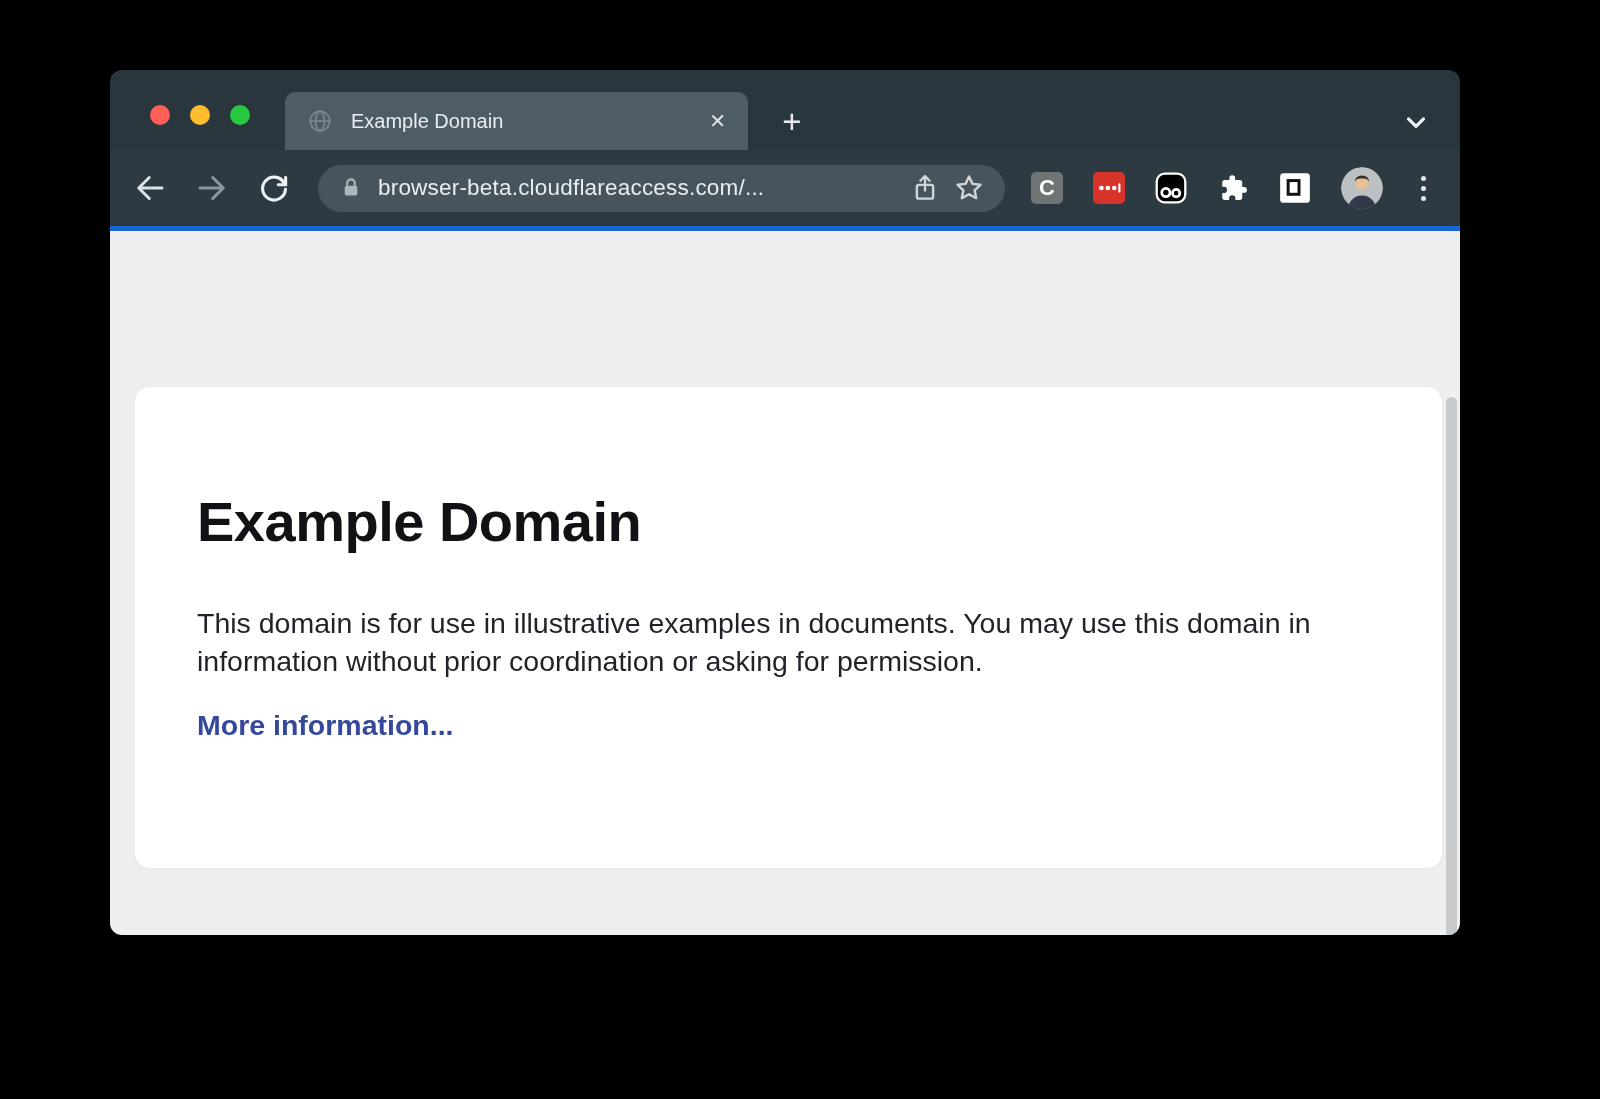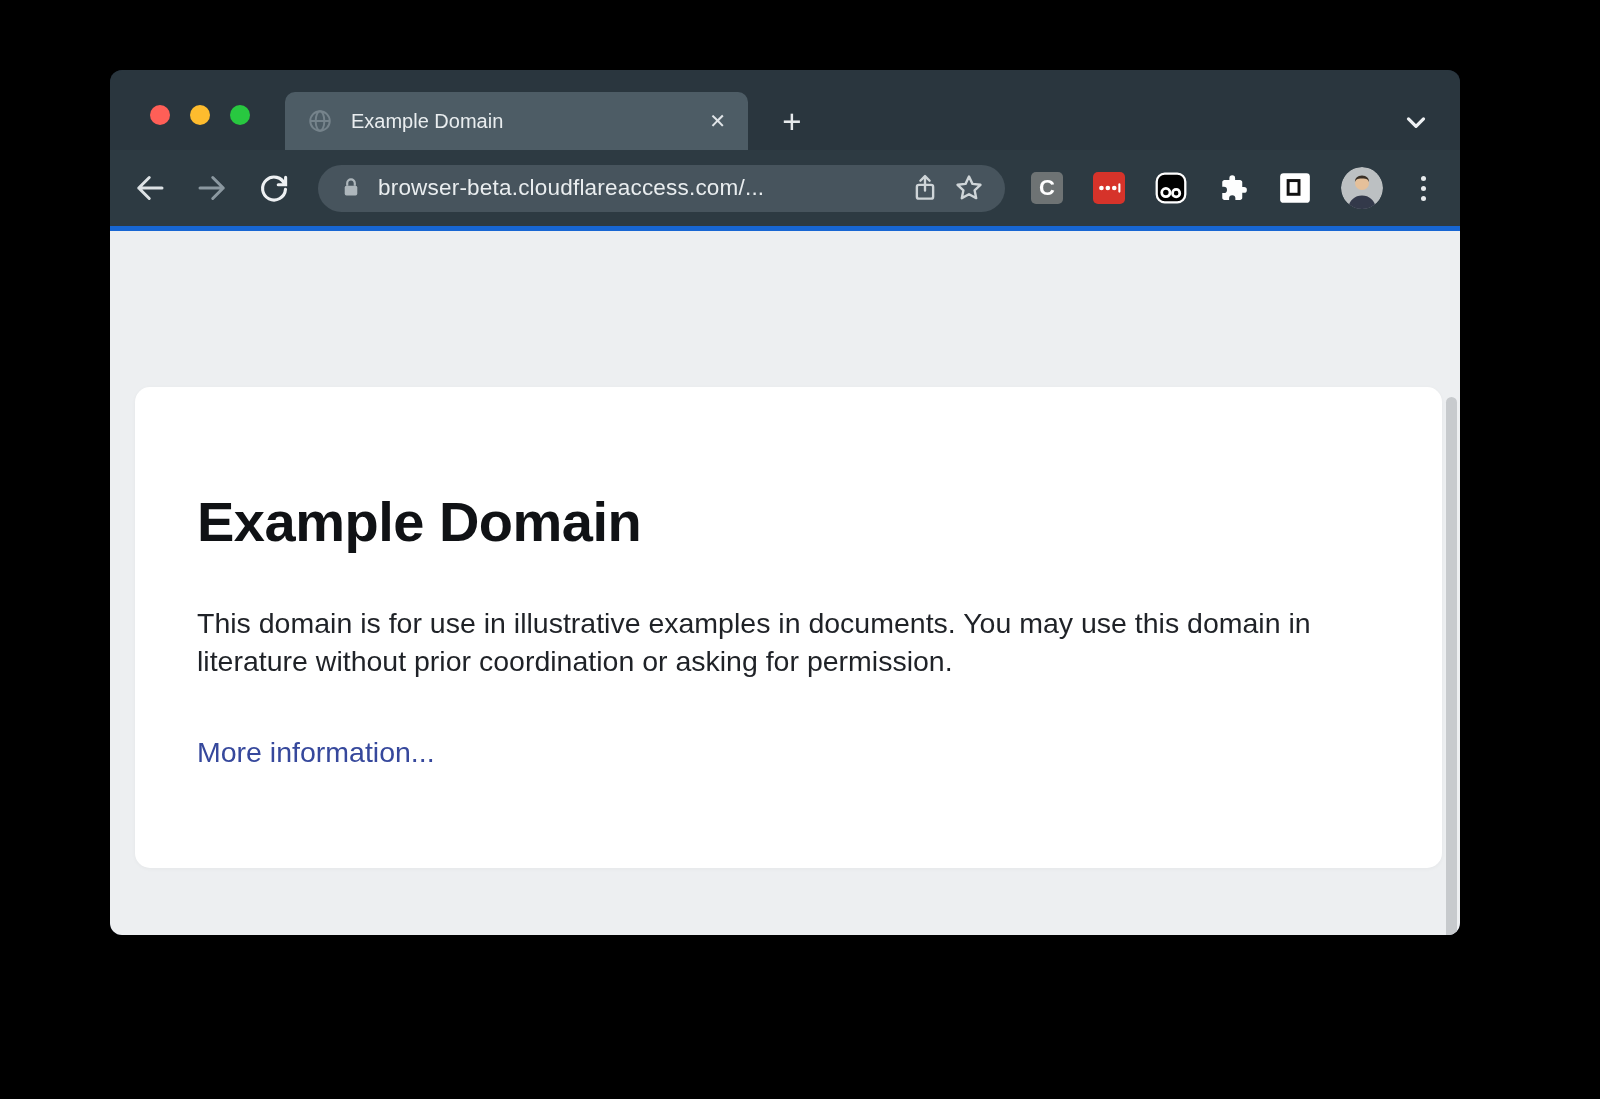--- a/index.html
+++ b/index.html
@@ -66,22 +66,22 @@
     display:flex;align-items:center;padding:0 18px 0 24px;}
   .iso-domain{color:#121417;font-size:26px;flex:1;letter-spacing:.2px;}
   .iso-expand{color:#9aa0a6;font-size:23px;margin-left:14px;}
 
   
   .viewport{position:absolute;left:0;top:161px;width:100%;height:704px;background:#edeff1;}
   .card{position:absolute;left:25px;top:156px;width:1307px;height:481px;background:#fff;
     border-radius:15px;box-shadow:0 1px 4px rgba(0,0,0,.04);padding:102px 100px 0 62px;}
   .card h1{margin:0;font-size:56px;font-weight:bold;color:#101215;letter-spacing:-.5px;}
   .card p{margin:50px 0 0 0;font-size:28.5px;line-height:38px;color:#1f2227;max-width:1150px;}
-  .card a{display:inline-block;margin-top:56px;font-size:28.5px;color:#36489c;
-    text-decoration:none;}
+  .card a{display:inline-block;margin-top:29px;font-size:28.5px;color:#36489c;
+    text-decoration:none;font-weight:bold;}
 
   .scroll-thumb{position:absolute;right:3px;top:166px;width:11px;height:630px;
     background:#c7cacd;border-radius:6px;}
 
   svg{display:block;}
 </style>
 </head>
 <body>
 
 <div class="window">
@@ -195,20 +195,20 @@
           <i></i>
         </div>
     </div>
   </div>
 
   <div class="progress-line"></div>
 
   <div class="viewport">
     <div class="card">
       <h1>Example Domain</h1>
-      <p>This domain is for use in illustrative examples in documents. You may use this domain in literature without prior coordination or asking for permission.</p>
+      <p>This domain is for use in illustrative examples in documents. You may use this domain in information without prior coordination or asking for permission.</p>
       <a href="#">More information...</a>
     </div>
     <div class="scroll-thumb"></div>
   </div>
 
 
 </div>
 
 </body></html>

